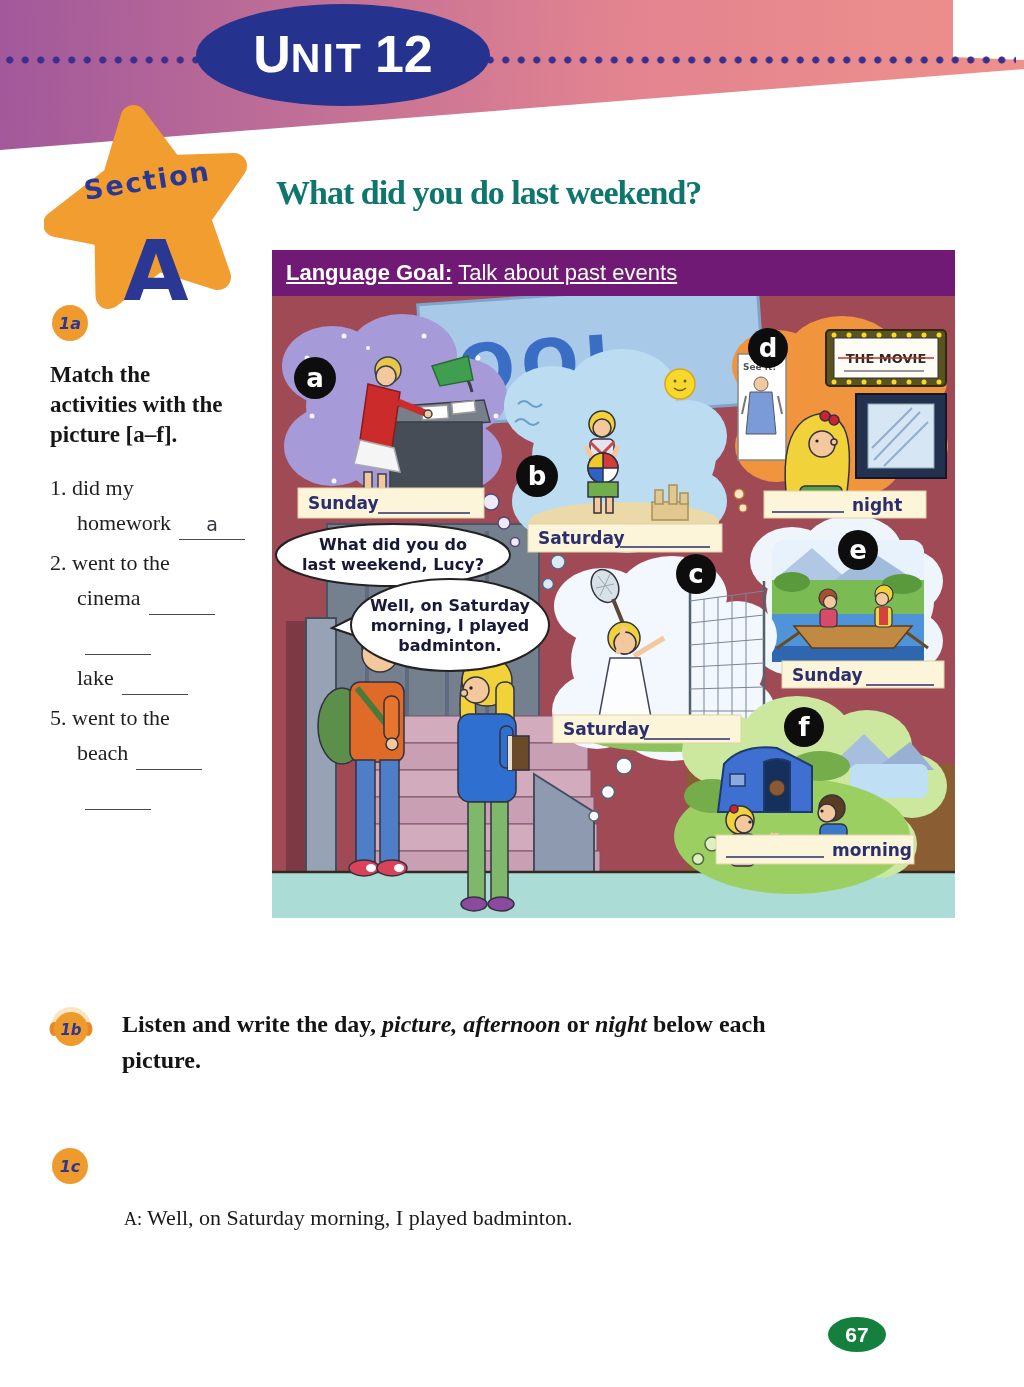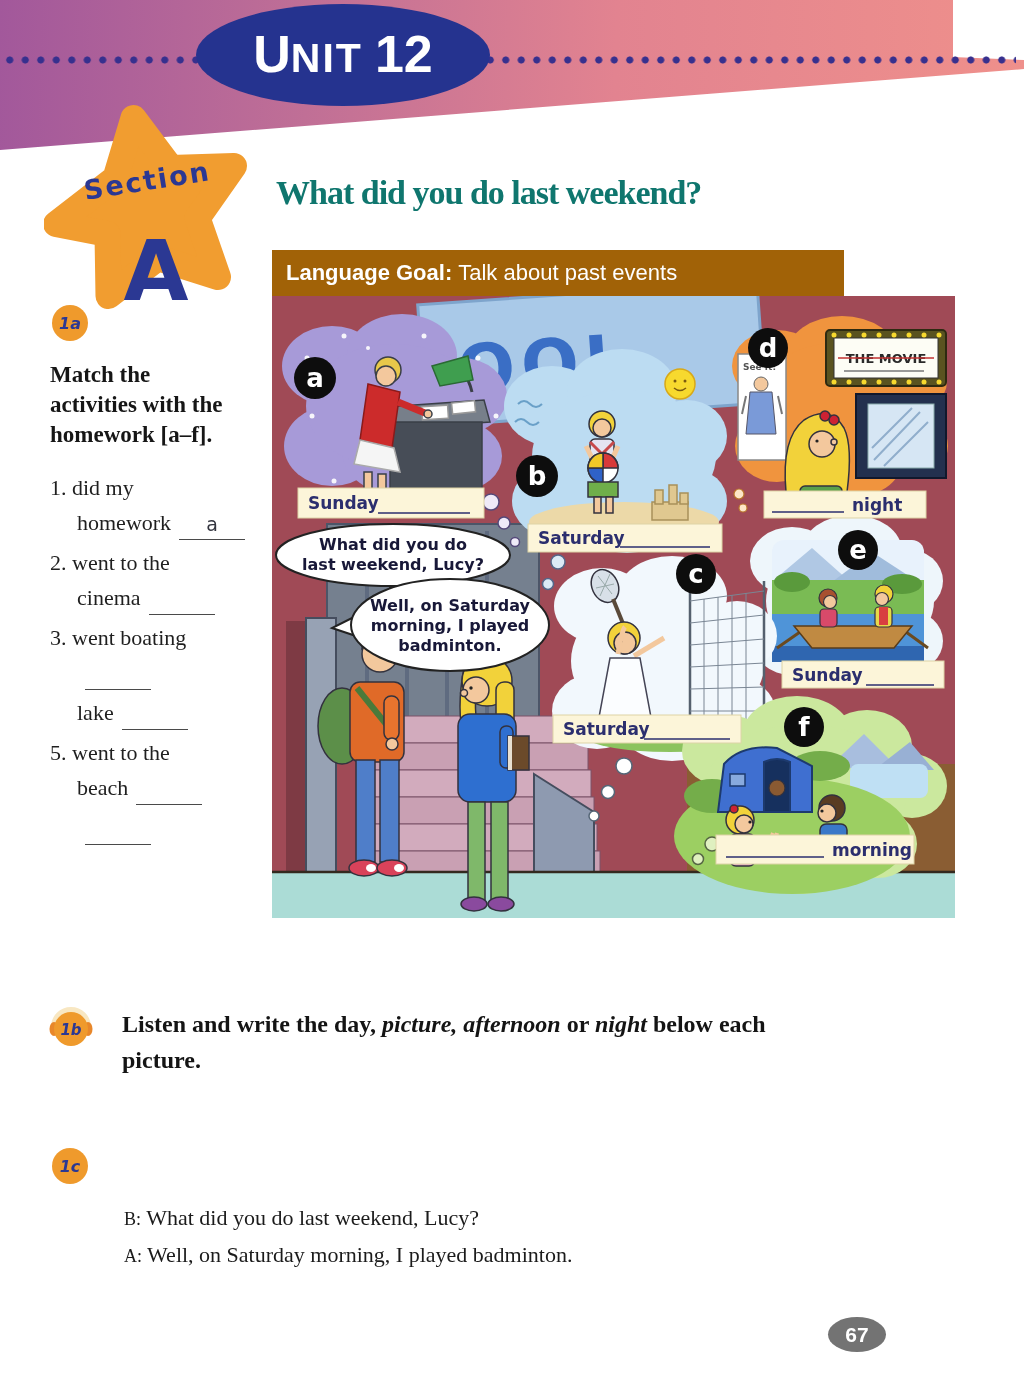--- a/index.html
+++ b/index.html
@@ -24,23 +24,23 @@
   .star-wrap{ position:absolute; left:44px; top:94px; width:214px; height:248px; }
   .star-wrap svg{ width:100%; height:100%; }
   .t-section{ font-family:"DejaVu Sans", sans-serif; font-weight:bold; font-size:27px; fill:#2b3893; letter-spacing:2px; }
   .t-A{ font-family:"DejaVu Sans", sans-serif; font-weight:bold; font-size:84px; fill:#2b3893; }
 
   .page-title{ position:absolute; left:276px; top:174px; width:700px;
     font-family:"Liberation Serif", serif; font-weight:bold; font-size:34px;
     color:#0f766e; letter-spacing:-1px; white-space:nowrap; }
 
   
-  .goal-bar{ position:absolute; left:272px; top:250px; width:572px; height:46px;
-    background:#a16207; color:#fff; font-family:"Liberation Sans", sans-serif;
-    font-size:22px; line-height:46px; padding-left:14px; }
+  .goal-bar{ position:absolute; left:272px; top:250px; width:683px; height:46px;
+    background:#701a75; color:#fff; font-family:"Liberation Sans", sans-serif;
+    font-size:22px; line-height:46px; padding-left:14px;text-decoration:underline; }
   .goal-bar b{ font-weight:bold; margin-right:6px; }
 
   
   .badge{ position:absolute; }
   .badge text{ font-family:"DejaVu Sans", sans-serif; font-weight:bold; font-style:italic; fill:#2b3893; }
 
   
   .instr-1a{ position:absolute; left:50px; top:360px; width:225px;
     font-weight:bold; font-size:23px; line-height:30px; color:#161616; }
   .match-list{ position:absolute; left:50px; top:470px; width:230px;
@@ -64,21 +64,21 @@
 
   
   .act-text{ position:absolute; left:122px; font-weight:bold; font-size:24px;
     line-height:36px; color:#141414; width:830px; }
   .act-text i{ font-style:italic; }
   .dialogue{ position:absolute; left:124px; top:1200px; font-size:22px;
     line-height:35px; color:#1b1b1b; width:700px; }
   .dialogue .spk{ font-size:18px; }
 
   .page-num{ position:absolute; left:828px; top:1317px; width:58px; height:35px;
-    background:#737373; border-radius:50%; color:#fff; text-align:center;
+    background:#15803d; border-radius:50%; color:#fff; text-align:center;
     line-height:35px; font-family:"Liberation Sans", sans-serif; font-weight:bold; font-size:21px; }
 </style>
 </head>
 <body>
 
 <div id="page">
 
   <div class="band"></div>
   <div class="dots"></div>
   <div class="unit-oval">
@@ -102,34 +102,33 @@
   </div>
 
   <svg class="badge" style="left:50px; top:303px;" width="40" height="40">
     <circle cx="20" cy="20" r="18" fill="#ef9a2c"></circle>
     <text x="20" y="26" text-anchor="middle" font-size="16">1a</text>
   </svg>
 
   <div class="instr-1a">
     <div>Match the</div>
     <div>activities with the</div>
-    <div>homework [a–f].</div>
+    <div>picture [a–f].</div>
   </div>
 
   <div class="match-list">
     <div class="item">
       <div><span>1.</span> <span>did my</span></div>
       <div class="l2"><span>homework</span><span class="blank">a</span></div>
     </div>
     <div class="item">
       <div><span>2.</span> <span>went to the</span></div>
       <div class="l2"><span>cinema</span><span class="blank"></span></div>
     </div>
     <div class="item">
-      <div><span>3.</span> <span>went boating</span></div>
       <div class="l2"><span></span><span class="blank"></span></div>
     </div>
     <div class="item">
       <div class="l2"><span>lake</span><span class="blank"></span></div>
     </div>
     <div class="item">
       <div><span>5.</span> <span>went to the</span></div>
       <div class="l2"><span>beach</span><span class="blank"></span></div>
     </div>
     <div class="item">
@@ -542,19 +541,18 @@
     <span>Listen and write the day, </span><i>picture, afternoon</i><span> or </span><i>night</i><span> below each</span><br>
     <span>picture.</span>
   </div>
 
   <svg class="badge" style="left:50px; top:1146px;" width="40" height="40">
     <circle cx="20" cy="20" r="18" fill="#ef9a2c"></circle>
     <text x="20" y="26" text-anchor="middle" font-size="16">1c</text>
   </svg>
 
   <div class="dialogue">
-    <div><span class="spk">B:</span> <span>What did you do last weekend, Lucy?</span></div>
     <div><span class="spk">A:</span> <span>Well, on Saturday morning, I played badminton.</span></div>
   </div>
 
   <div class="page-num">67</div>
 
 </div>
 
 </body></html>

